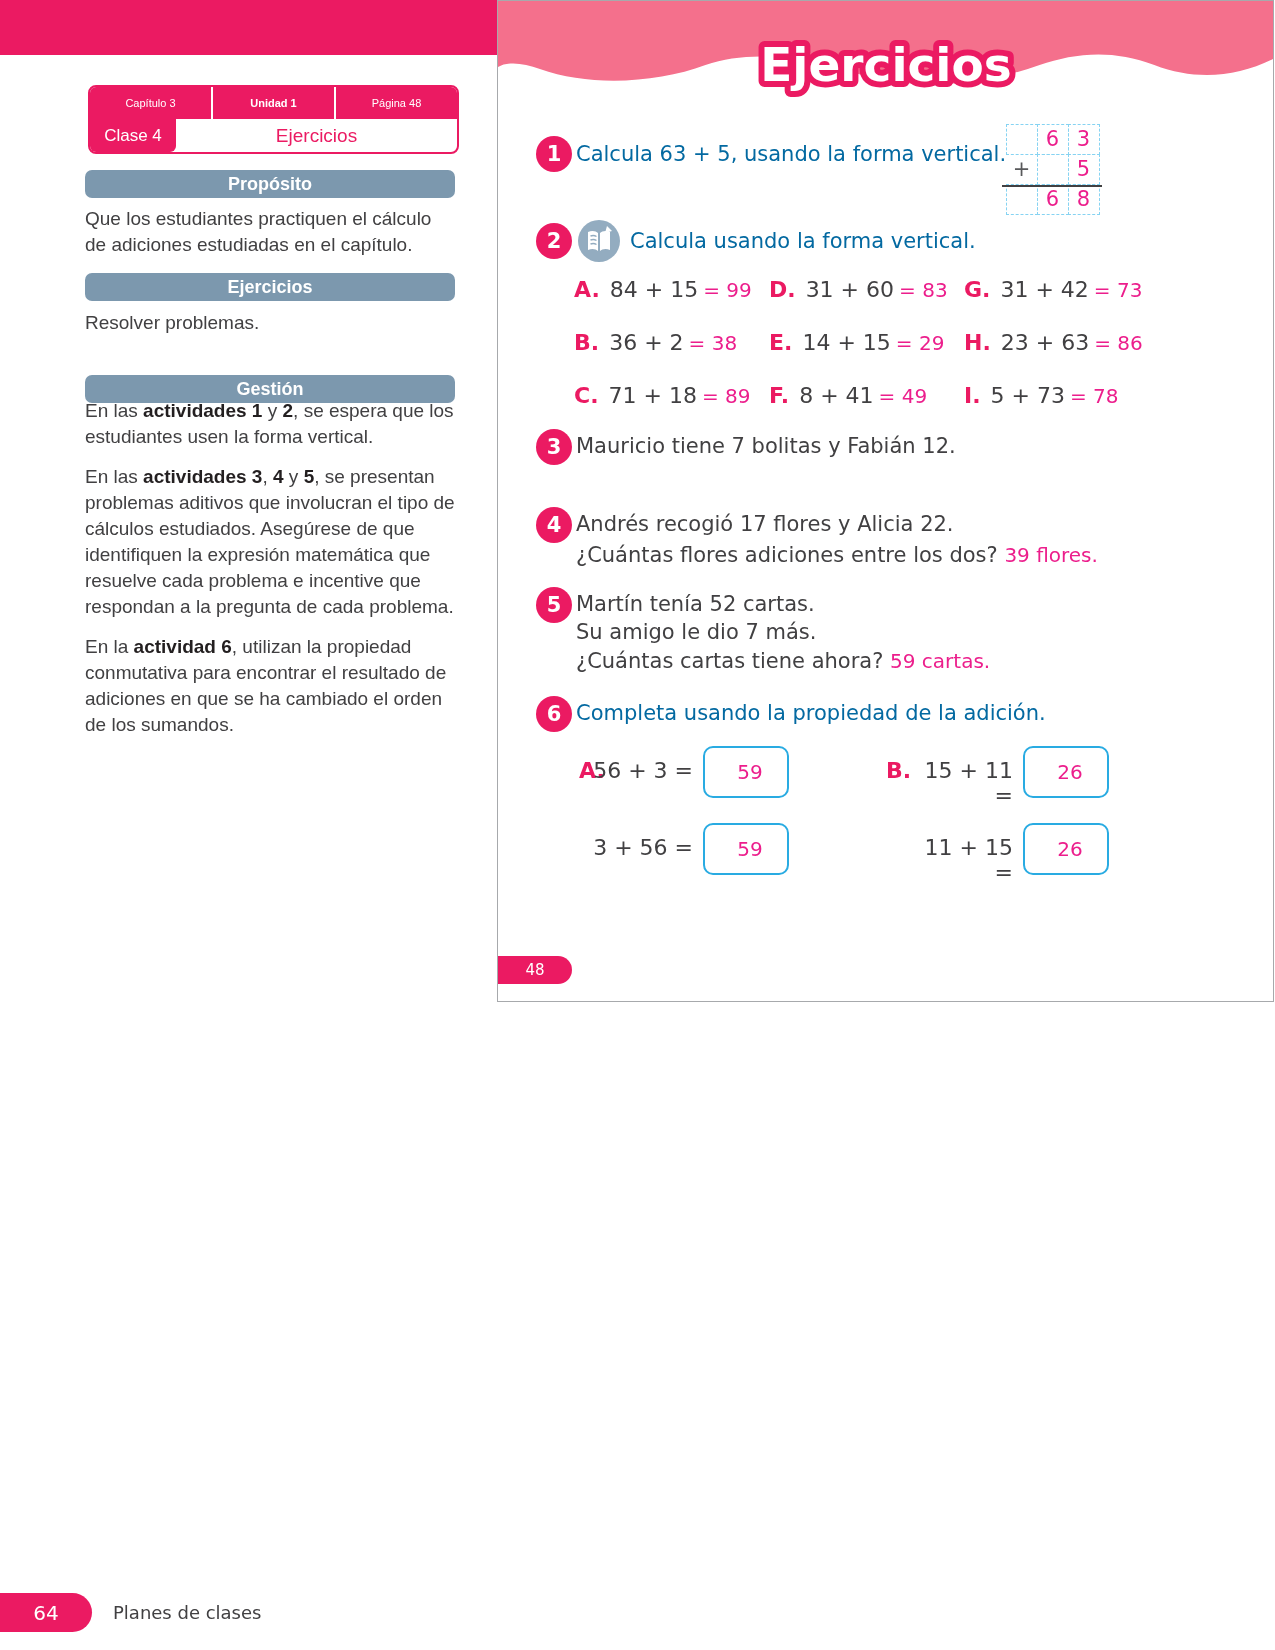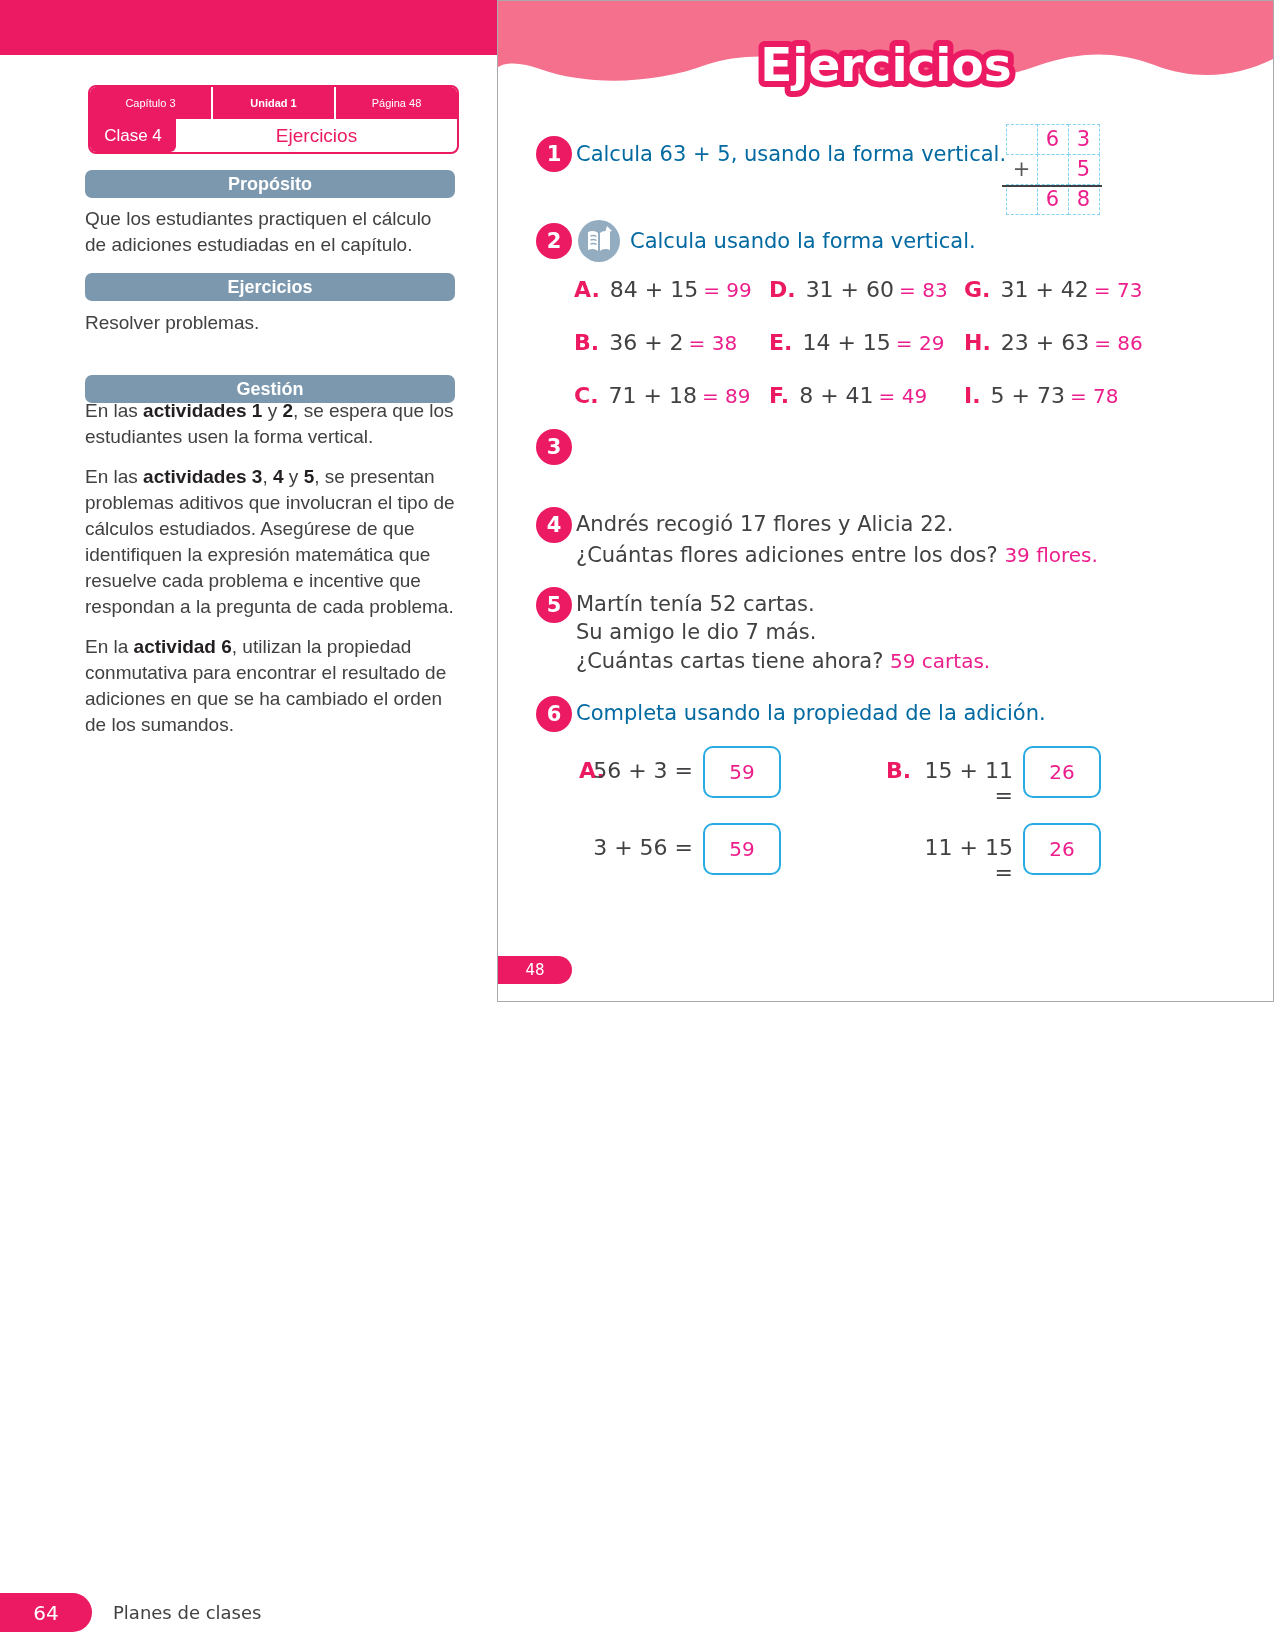--- a/index.html
+++ b/index.html
@@ -61,21 +61,21 @@
   .eq .expr{color:#414042;margin-right:5px;}
   .eq .ans{font-size:20px;}
 
   .exline{position:absolute;font-size:21px;color:#414042;line-height:31px;white-space:nowrap;}
 
   
   .lbl6{position:absolute;color:#EB1A62;font-weight:bold;font-size:22px;}
   .expr6{position:absolute;font-size:22px;color:#414042;text-align:right;}
   .abox{position:absolute;width:74px;height:48px;border:2px solid #29ABE2;border-radius:10px;
         display:flex;align-items:center;justify-content:center;
-        color:#EC1E8C;font-size:20px;background:#fff;}
+        color:#EC1E8C;font-size:20px;background:#fff;padding-left:8px;}
 
   .pgbadge{position:absolute;left:0;top:955px;width:74px;height:28px;background:#EB1A62;
            border-radius:0 14px 14px 0;color:#fff;font-size:15px;
            display:flex;align-items:center;justify-content:center;}
 
   
   .footpill{position:absolute;left:0;top:1593px;width:92px;height:39px;background:#EB1A62;
             border-radius:0 20px 20px 0;color:#fff;font-size:20px;
             display:flex;align-items:center;justify-content:center;
             font-family:"DejaVu Sans",sans-serif;}
@@ -198,20 +198,21 @@
           <span class="ans">= 49</span>
         </div>
       <div class="eq">
           <span class="lbl">I.</span>
           <span class="expr">5 + 73</span>
           <span class="ans">= 78</span>
         </div>
     </div>
 
     <div class="exnum" style="left:38px;top:428px;">3</div>
+    <div class="exline" style="left:78px;top:430px;">Mauricio tiene 7 bolitas y Fabián 12.</div>
 
     <div class="exnum" style="left:38px;top:506px;">4</div>
     <div class="exline" style="left:78px;top:508px;">Andrés recogió 17 flores y Alicia 22.</div>
     <div class="exline" style="left:78px;top:539px;"><span>¿Cuántas flores adiciones entre los dos? </span><span class="anssm">39 flores.</span></div>
 
     <div class="exnum" style="left:38px;top:586px;">5</div>
     <div class="exline" style="left:78px;top:588px;">Martín tenía 52 cartas.</div>
     <div class="exline" style="left:78px;top:616px;">Su amigo le dio 7 más.</div>
     <div class="exline" style="left:78px;top:645px;"><span>¿Cuántas cartas tiene ahora? </span><span class="anssm">59 cartas.</span></div>
 

